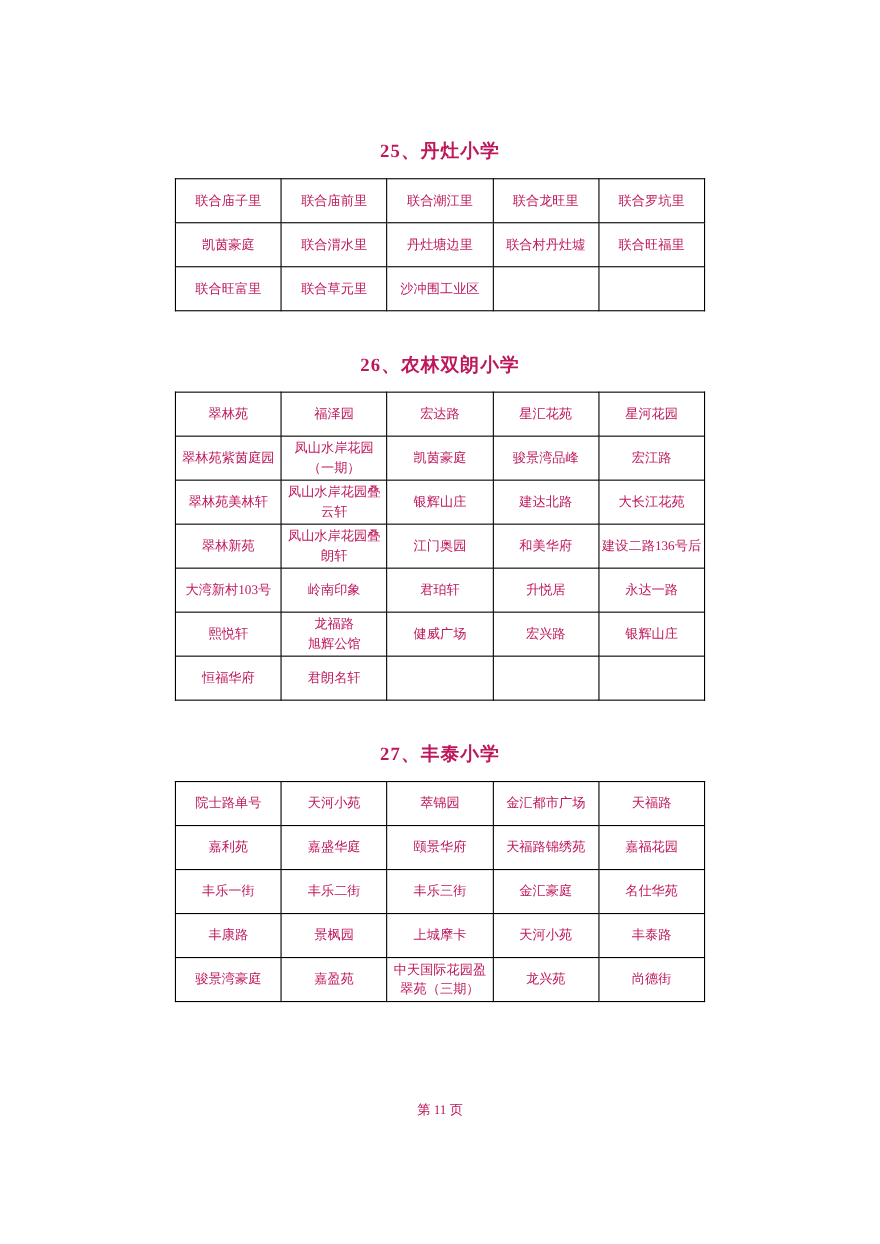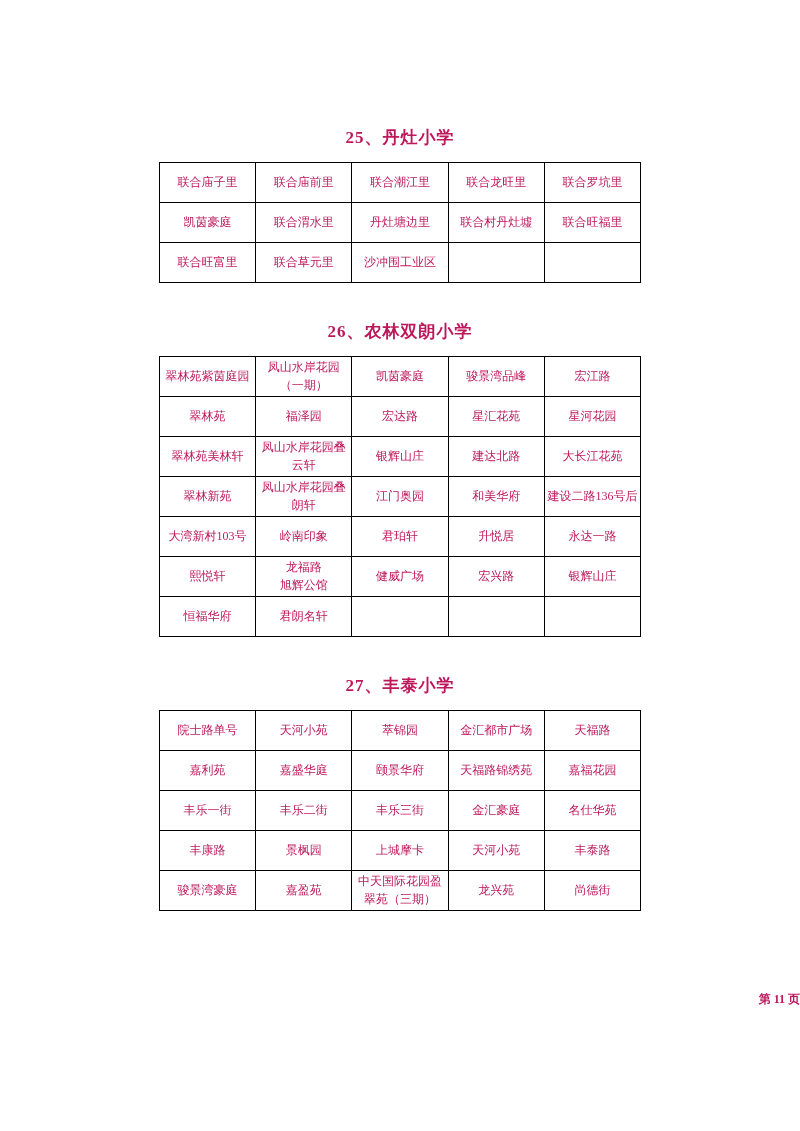--- a/index.html
+++ b/index.html
@@ -43,25 +43,24 @@
     vertical-align: middle;
     font-size: 12px;
     line-height: 1.45;
     white-space: pre-line;
     word-break: break-all;
     overflow: hidden;
   }
   .page-footer {
     position: absolute;
     left: 0;
-    bottom: 65px;
+    bottom: 55px;
     width: 100%;
-    text-align: right;
+    text-align: center;
     font-size: 12px;
-    font-weight: bold;
   }
 </style>
 </head>
 <body>
 
 <div class="page">
   <div class="content">
 
     <section>
       <h2 class="section-title">25、丹灶小学</h2>
@@ -90,32 +89,32 @@
             </tr>
           </tbody>
       </table>
     </section>
 
     <section>
       <h2 class="section-title">26、农林双朗小学</h2>
       <table class="area-table">
         <tbody>
             <tr>
+              <td>翠林苑</td>
+              <td>福泽园</td>
+              <td>宏达路</td>
+              <td>星汇花苑</td>
+              <td>星河花园</td>
+            </tr>
+            <tr>
               <td>翠林苑紫茵庭园</td>
               <td>凤山水岸花园（一期）</td>
               <td>凯茵豪庭</td>
               <td>骏景湾品峰</td>
               <td>宏江路</td>
-            </tr>
-            <tr>
-              <td>翠林苑</td>
-              <td>福泽园</td>
-              <td>宏达路</td>
-              <td>星汇花苑</td>
-              <td>星河花园</td>
             </tr>
             <tr>
               <td>翠林苑美林轩</td>
               <td>凤山水岸花园叠云轩</td>
               <td>银辉山庄</td>
               <td>建达北路</td>
               <td>大长江花苑</td>
             </tr>
             <tr>
               <td>翠林新苑</td>

